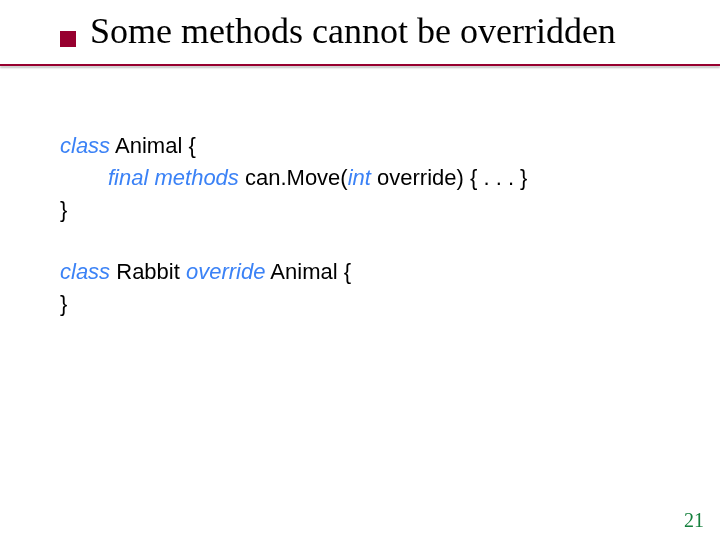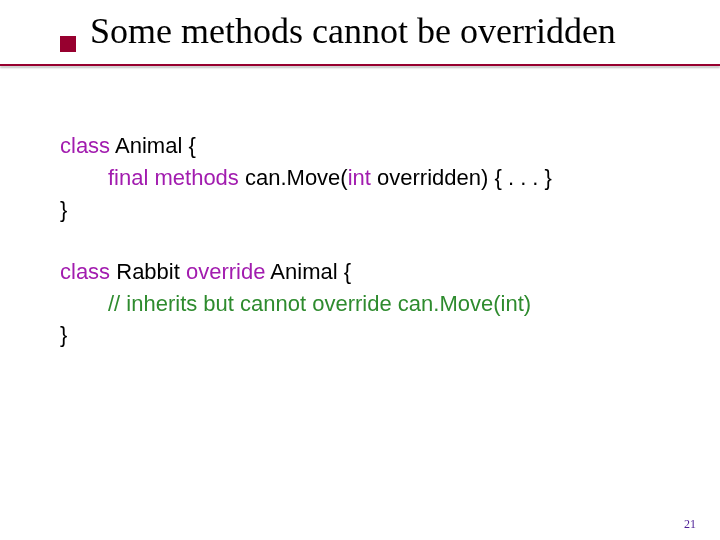--- a/index.html
+++ b/index.html
@@ -17,21 +17,21 @@
     height: 540px;
     position: relative;
     box-sizing: border-box;
   }
   .title-wrap {
     position: absolute;
     top: 12px;
     left: 60px;
     right: 20px;
     display: flex;
-    align-items: flex-end;
+    align-items: center;
   }
   .bullet {
     width: 16px;
     height: 16px;
     background: #97002f;
     margin-top: 14px;
     margin-right: 14px;
     flex: 0 0 auto;
   }
   .title {
@@ -57,29 +57,29 @@
     font-size: 22px;
     line-height: 1.45;
     color: #000;
   }
   .code-block {
     margin-bottom: 30px;
   }
   .indent {
     padding-left: 48px;
   }
-  .kw-red { color: #a21caf; }
+  .kw-red { color: #3b82f6; font-style: italic; }
   .kw-green { color: #2e8b2e; }
   .page-num {
     position: absolute;
     bottom: 8px;
-    right: 24px;
+    right: 16px;
     font-family: "Times New Roman", Times, serif;
-    font-size: 12px;
-    color: #4c1d95;
+    font-size: 20px;
+    color: #15803d;
   }
 </style>
 </head>
 <body>
 
 <div class="slide">
 
   <div class="title-wrap">
     <div class="bullet"></div>
     <div class="title">Some methods cannot be overridden</div>
@@ -87,30 +87,29 @@
 
   <div class="underline"></div>
 
   <div class="body">
 
     <div class="code-block">
       <div>
         <span class="kw-red">class</span><span> Animal {</span>
       </div>
       <div class="indent">
-        <span class="kw-red">final methods</span><span> can.Move(</span><span class="kw-red">int</span><span> overridden) { . . . }</span>
+        <span class="kw-red">final methods</span><span> can.Move(</span><span class="kw-red">int</span><span> override) { . . . }</span>
       </div>
       <div>}</div>
     </div>
 
     <div class="code-block">
       <div>
         <span class="kw-red">class</span><span> Rabbit </span><span class="kw-red">override</span><span> Animal {</span>
       </div>
-      <div class="indent kw-green">// inherits but cannot override can.Move(int)</div>
       <div>}</div>
     </div>
 
   </div>
 
   <div class="page-num">21</div>
 
 </div>
 
 </body></html>

